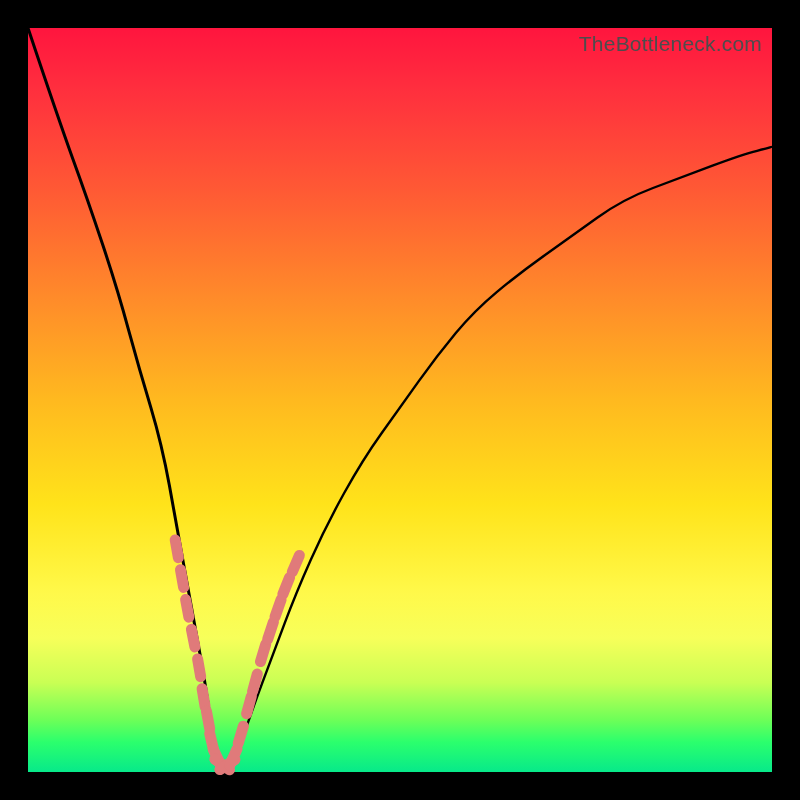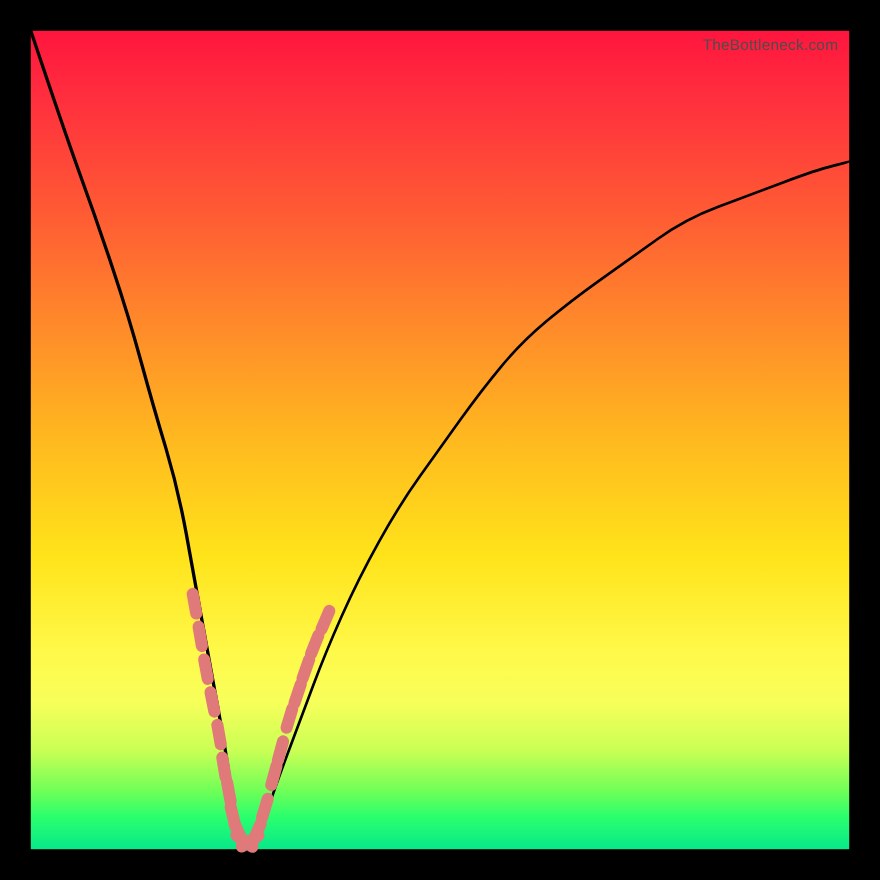--- a/index.html
+++ b/index.html
@@ -35,21 +35,21 @@
       #6dff58 93%,
       #2bff6d 96%,
       #07e98a 100%
     );
   }
   .watermark {
     position: absolute;
     top: 4px;
     right: 10px;
     font-family: Arial, Helvetica, sans-serif;
-    font-size: 14px;
+    font-size: 21px;
     font-weight: 400;
     color: #4d4d4d;
     letter-spacing: 0.2px;
     user-select: none;
   }
   svg.curve {
     position: absolute;
     left: 0;
     top: 0;
     width: 744px;

